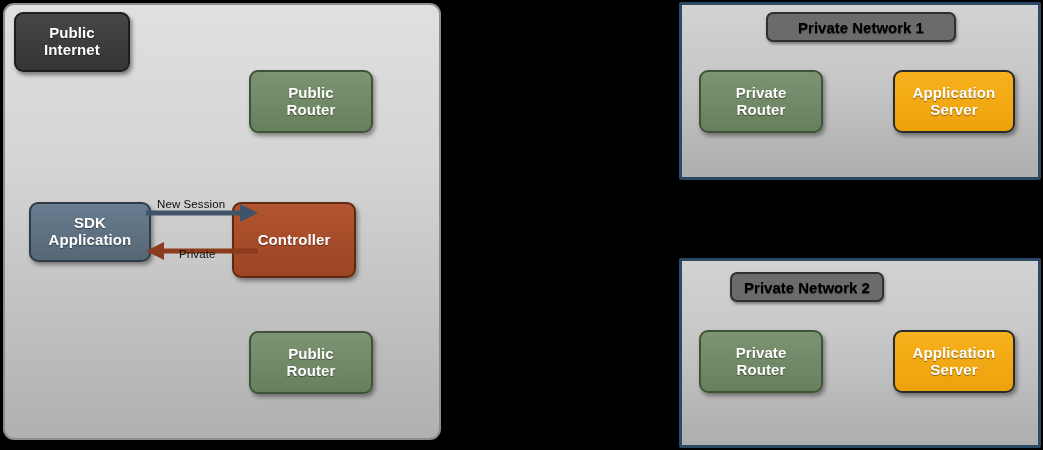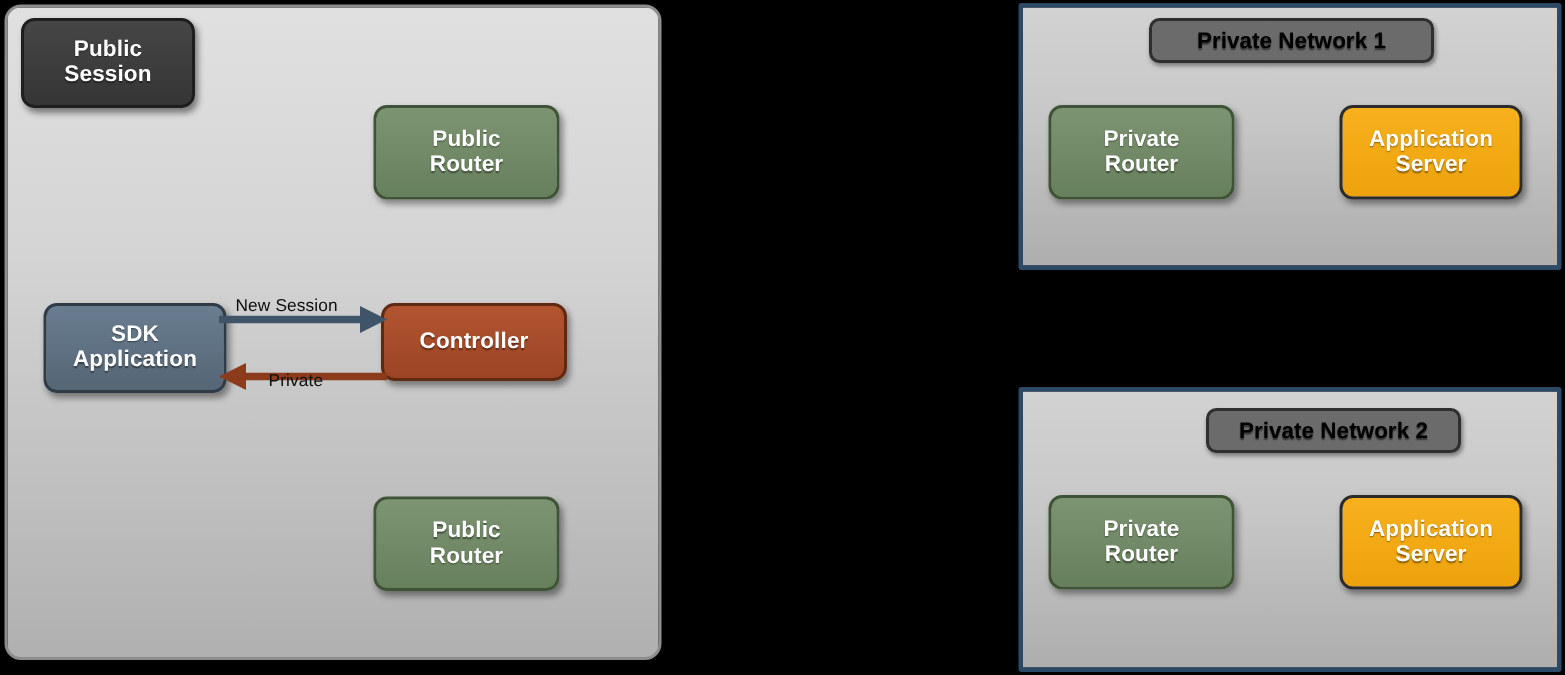--- a/index.html
+++ b/index.html
@@ -100,29 +100,29 @@
   .n-appserver {
     background: linear-gradient(to bottom, #f7b11c, #eda20c);
     border: 2px solid #2b2b2b;
     box-shadow: 2px 3px 4px rgba(0,0,0,.4);
   }
 
   
   #node-public-internet { left: 14px;  top: 12px;  width: 116px; height: 60px; }
   #node-public-router-top { left: 249px; top: 70px;  width: 124px; height: 63px; }
   #node-sdk-application  { left: 29px;  top: 202px; width: 122px; height: 60px; }
-  #node-controller       { left: 254px; top: 202px; width: 124px; height: 52px; }
+  #node-controller       { left: 232px; top: 202px; width: 124px; height: 76px; }
   #node-public-router-bottom { left: 249px; top: 331px; width: 124px; height: 63px; }
 
   
   #title-private-network-1 { left: 766px; top: 12px;  width: 190px; height: 30px; }
   #node-private-router-1   { left: 699px; top: 70px;  width: 124px; height: 63px; }
   #node-app-server-1       { left: 893px; top: 70px;  width: 122px; height: 63px; }
 
-  #title-private-network-2 { left: 804px; top: 272px; width: 170px; height: 30px; }
+  #title-private-network-2 { left: 730px; top: 272px; width: 154px; height: 30px; }
   #node-private-router-2   { left: 699px; top: 330px; width: 124px; height: 63px; }
   #node-app-server-2       { left: 893px; top: 330px; width: 122px; height: 63px; }
 
   
   .edge { position: absolute; }
   #edge-new-session { left: 146px; top: 200px; width: 112px; height: 26px; }
   #edge-session     { left: 146px; top: 238px; width: 112px; height: 26px; }
 
   .edge-label {
     position: absolute;
@@ -139,21 +139,21 @@
 </head>
 <body>
 
 <div id="canvas">
 
   <div id="public-panel"></div>
 
   <div class="node n-internet" id="node-public-internet">
     <span class="lbl">
       <span>Public</span><br>
-      <span>Session</span>
+      <span>Internet</span>
     </span>
   </div>
 
   <div class="node n-router" id="node-public-router-top">
     <span class="lbl">
       <span>Public</span><br>
       <span>Router</span>
     </span>
   </div>
 

